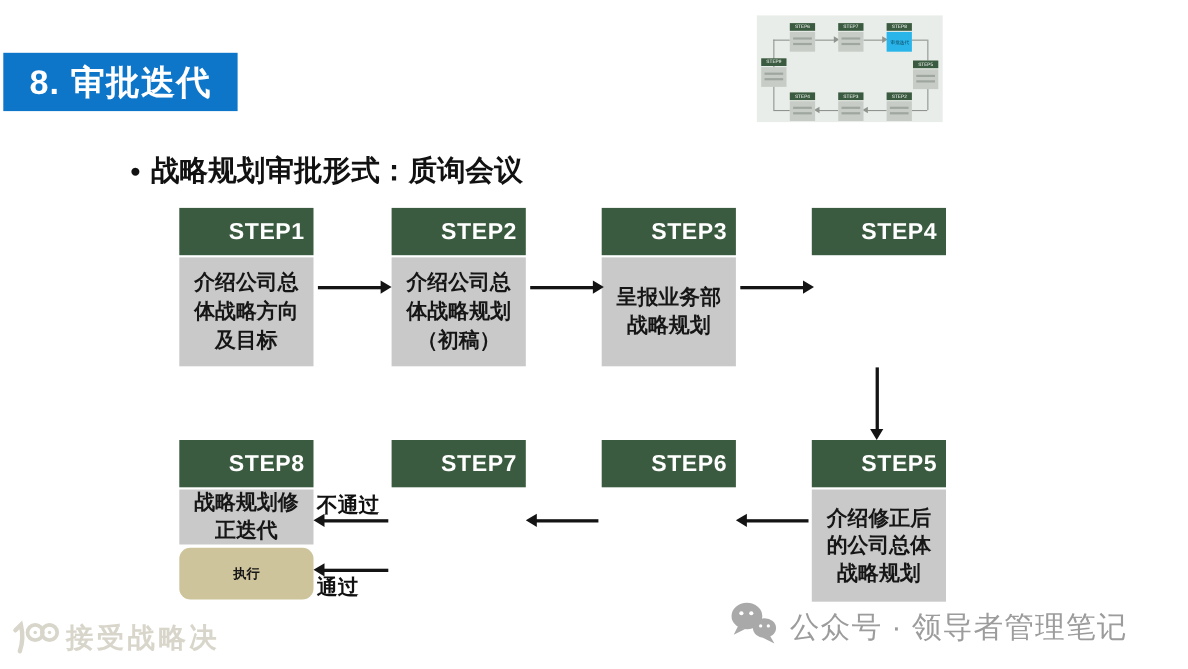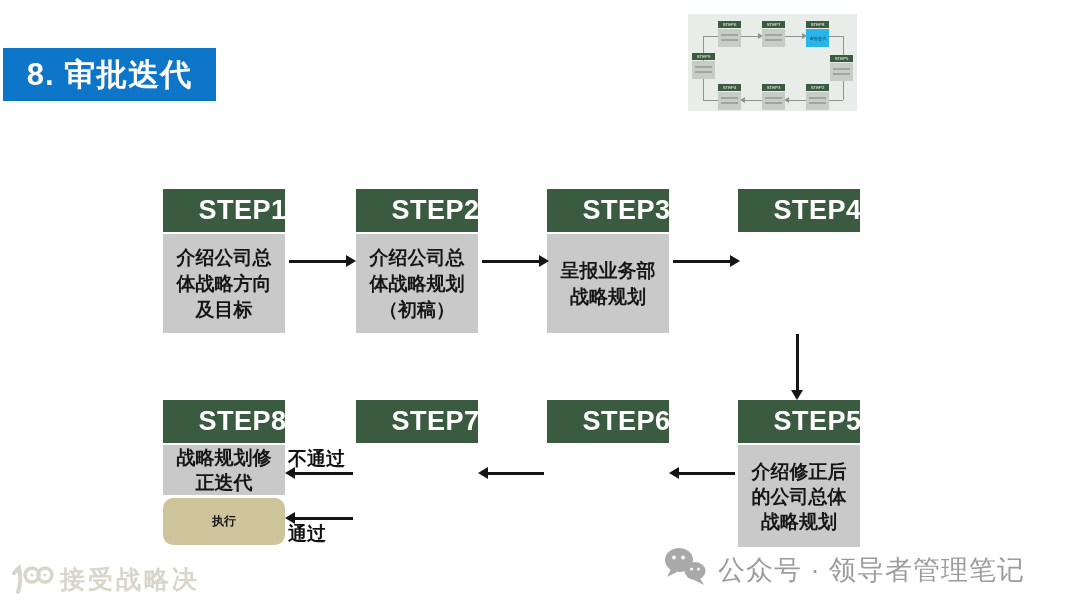--- a/index.html
+++ b/index.html
@@ -22,21 +22,21 @@
     position:absolute; left:118px; top:138px; display:flex; align-items:center;
     color:#111111; font-size:26px; font-weight:bold;
   }
   .bullet-dot { font-size:17px; margin-right:9px; color:#111111; }
   .bullet-dot::before { content:"●"; }
 
   
   .step { position:absolute; width:122px; }
   .step .hd {
     height:43px; background:var(--step-green,#3B5B40); color:#ffffff;
-    font-weight:bold; font-size:27px; letter-spacing:0.5px;
+    font-weight:bold; font-size:21px; letter-spacing:0.5px;
     display:flex; align-items:center; justify-content:center;padding-left:37px;
   }
   .step .bd {
     margin-top:2px; background:var(--body-gray,#C9C9C9);
     color:#161616; font-weight:bold; font-size:19px; line-height:26px;
     display:flex; align-items:center; justify-content:center; text-align:center;
     white-space:pre-line; box-sizing:border-box; padding:2px 3px;
   }
   .row1 .bd { height:99px; }
   .row2 .bd { height:102px; line-height:25px; }
@@ -229,20 +229,24 @@
       <div class="mh">
           <span>STEP2</span>
         </div>
       <div class="mb">
           <i class="l1"></i>
           <i class="l2"></i>
         </div>
     </div>
   </div>
 
+  <div class="bullet-line">
+    <span class="bullet-dot"></span>
+    <span>战略规划审批形式：质询会议</span>
+  </div>
 
   <div class="step row1 s1">
     <div class="hd">STEP1</div>
     <div class="bd">介绍公司总
 体战略方向
 及目标</div>
   </div>
   <div class="step row1 s2">
     <div class="hd">STEP2</div>
     <div class="bd">介绍公司总

